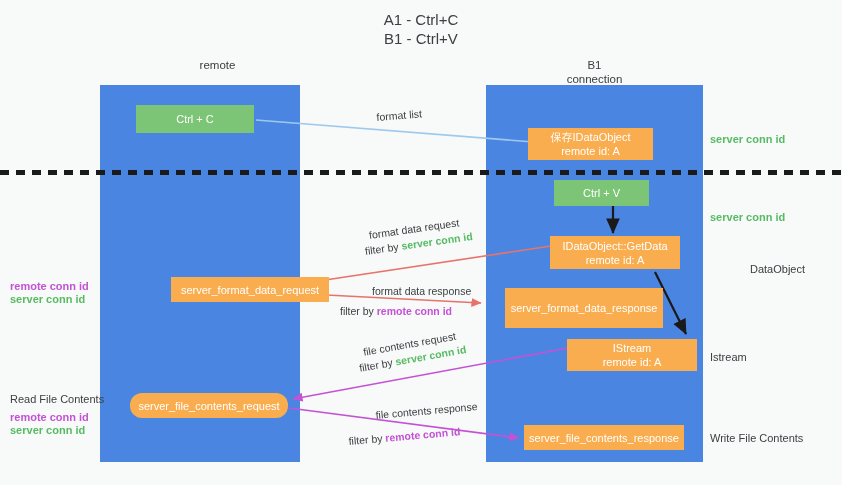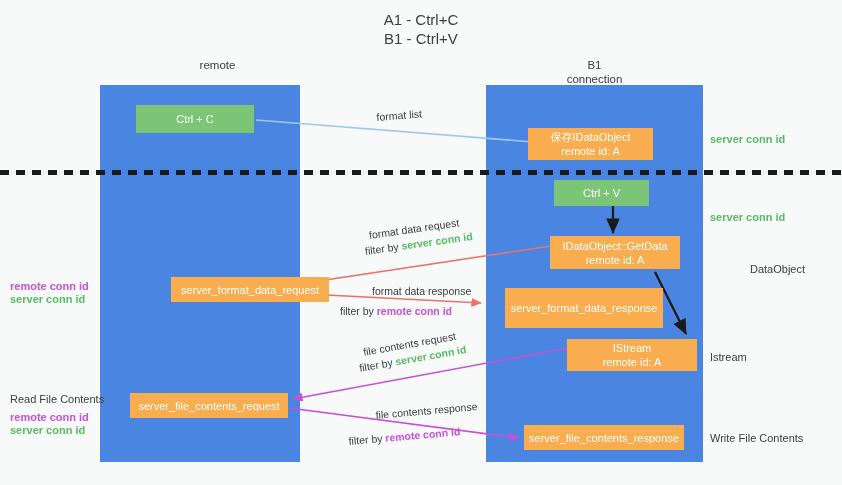--- a/index.html
+++ b/index.html
@@ -188,21 +188,21 @@
 
   <div class="box orange" style="left:489px; top:288px; width:158px; height:40px;margin-left:16px;">
     <span class="ln">server_format_data_response</span>
   </div>
 
   <div class="box orange" style="left:567px; top:339px; width:130px; height:32px;">
     <span class="ln">IStream</span>
     <span class="ln">remote id: A</span>
   </div>
 
-  <div class="box orange" style="left:130px; top:393px; width:158px; height:25px;">
+  <div class="box orange" style="left:130px; top:393px; width:158px; height:25px;border-radius:12px;">
     <span class="ln">server_file_contents_request</span>
   </div>
 
   <div class="box orange" style="left:524px; top:425px; width:160px; height:25px;">
     <span class="ln">server_file_contents_response</span>
   </div>
 
   <div class="rot" style="left:376px; top:110px; transform: rotate(-4.5deg);">format list</div>
 
   <div class="rot" style="left:368px; top:228px; transform: rotate(-8deg);">format data request</div>

